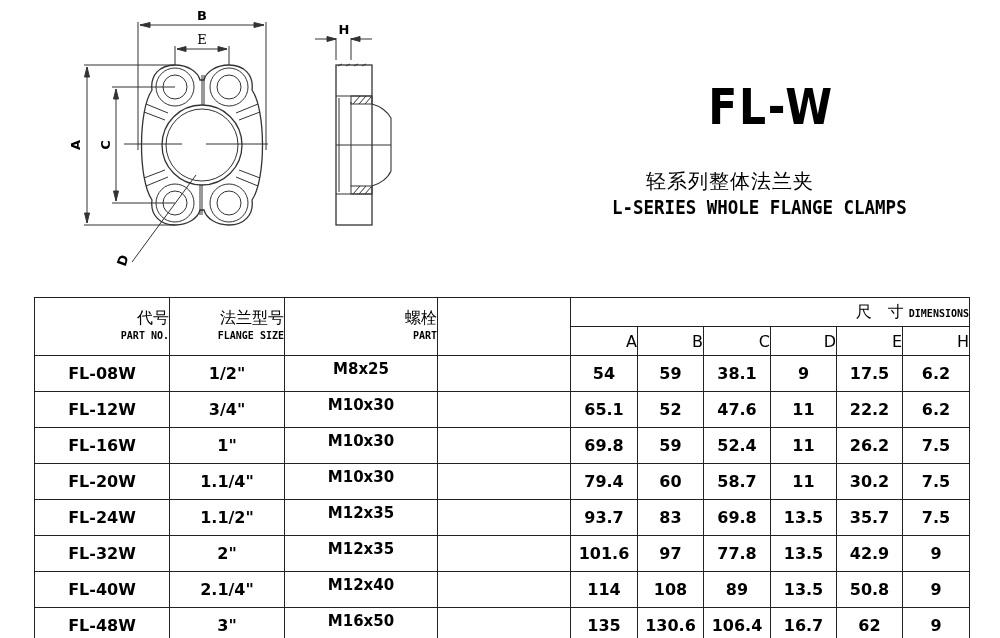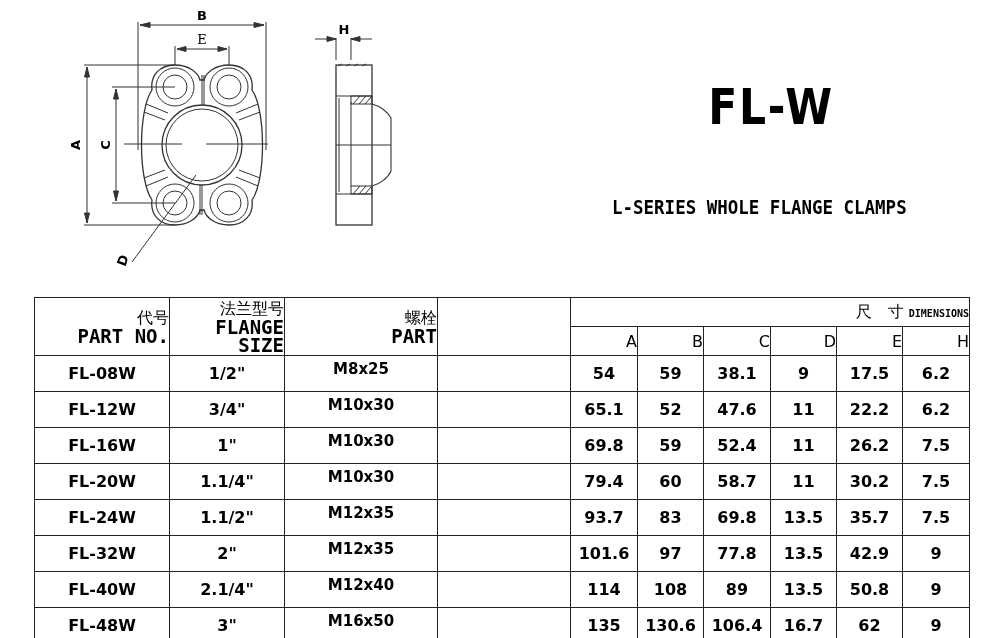--- a/index.html
+++ b/index.html
@@ -6,21 +6,21 @@
   body { width:1000px; height:638px; position:relative; overflow:hidden; font-family:"Liberation Sans", sans-serif; color:#000; }
   .drawing { position:absolute; left:0; top:0; width:560px; height:290px; }
   .title-block { position:absolute; left:576px; top:60px; width:420px; height:170px; }
   .big-title { position:absolute; left:0; width:300px; top:18px; text-align:center; font-family:"DejaVu Sans", sans-serif; font-weight:bold; font-size:50px; letter-spacing:2px; transform:scaleX(0.85); transform-origin:center; left:45px; }
   .cn-sub { position:absolute; top:108px; left:70px; font-size:20px; font-family:"DejaVu Sans", sans-serif; letter-spacing:1px; }
   .en-sub { position:absolute; top:136px; left:36px; font-size:19px; font-weight:bold; font-family:"DejaVu Sans Mono", monospace; letter-spacing:0px; transform:scaleX(0.92); transform-origin:left; }
   table.spec { position:absolute; left:34px; top:297px; width:935px; border-collapse:collapse; table-layout:fixed; }
   table.spec td, table.spec th { border:1.5px solid #222; text-align:center; padding:0; font-family:"DejaVu Sans", sans-serif; }
   table.spec th { font-weight:normal;text-align:right; }
   .hdr-cn { display:block; font-size:16px; line-height:18px; font-weight:normal; }
-  .hdr-en { display:block; font-size:19px; line-height:18px; font-weight:bold; font-family:"DejaVu Sans Mono", monospace; }
+  .hdr-en { display:block; font-size:10px; line-height:18px; font-weight:bold; font-family:"DejaVu Sans Mono", monospace; }
   .dim-title { font-size:16px; height:28px; }
   .dim-title b { font-family:"DejaVu Sans Mono", monospace; font-size:10px; }
   .dim-col { font-size:16px; font-weight:bold; height:28px; font-family:"DejaVu Serif", serif; }
   tr.data td { height:31px; font-size:16px; font-weight:bold; }
   .part { font-family:"DejaVu Sans Mono", monospace;margin-left:8px; }
   .size { font-family:"DejaVu Serif", serif; }
   .bolt { font-family:"DejaVu Sans Mono", monospace; font-size:15px !important; vertical-align:top; padding-top:4px !important; }
 </style>
 </head>
 <body>
@@ -111,20 +111,21 @@
       <text x="0" y="0" transform="translate(80,145) rotate(-90)" text-anchor="middle">A</text>
       <text x="0" y="0" transform="translate(110,145) rotate(-90)" text-anchor="middle">C</text>
       <text x="0" y="0" transform="translate(127,262) rotate(-70)" text-anchor="middle">D</text>
       <text x="344" y="34" text-anchor="middle">H</text>
     </g>
   </svg>
 </div>
 
 <div class="title-block">
   <div class="big-title">FL-W</div>
+  <div class="cn-sub">轻系列整体法兰夹</div>
   <div class="en-sub">L-SERIES WHOLE FLANGE CLAMPS</div>
 </div>
 
 <table class="spec">
   <colgroup>
     <col style="width:135px">
       <col style="width:115px">
       <col style="width:153px">
       <col style="width:133px">
     <col style="width:67px">

